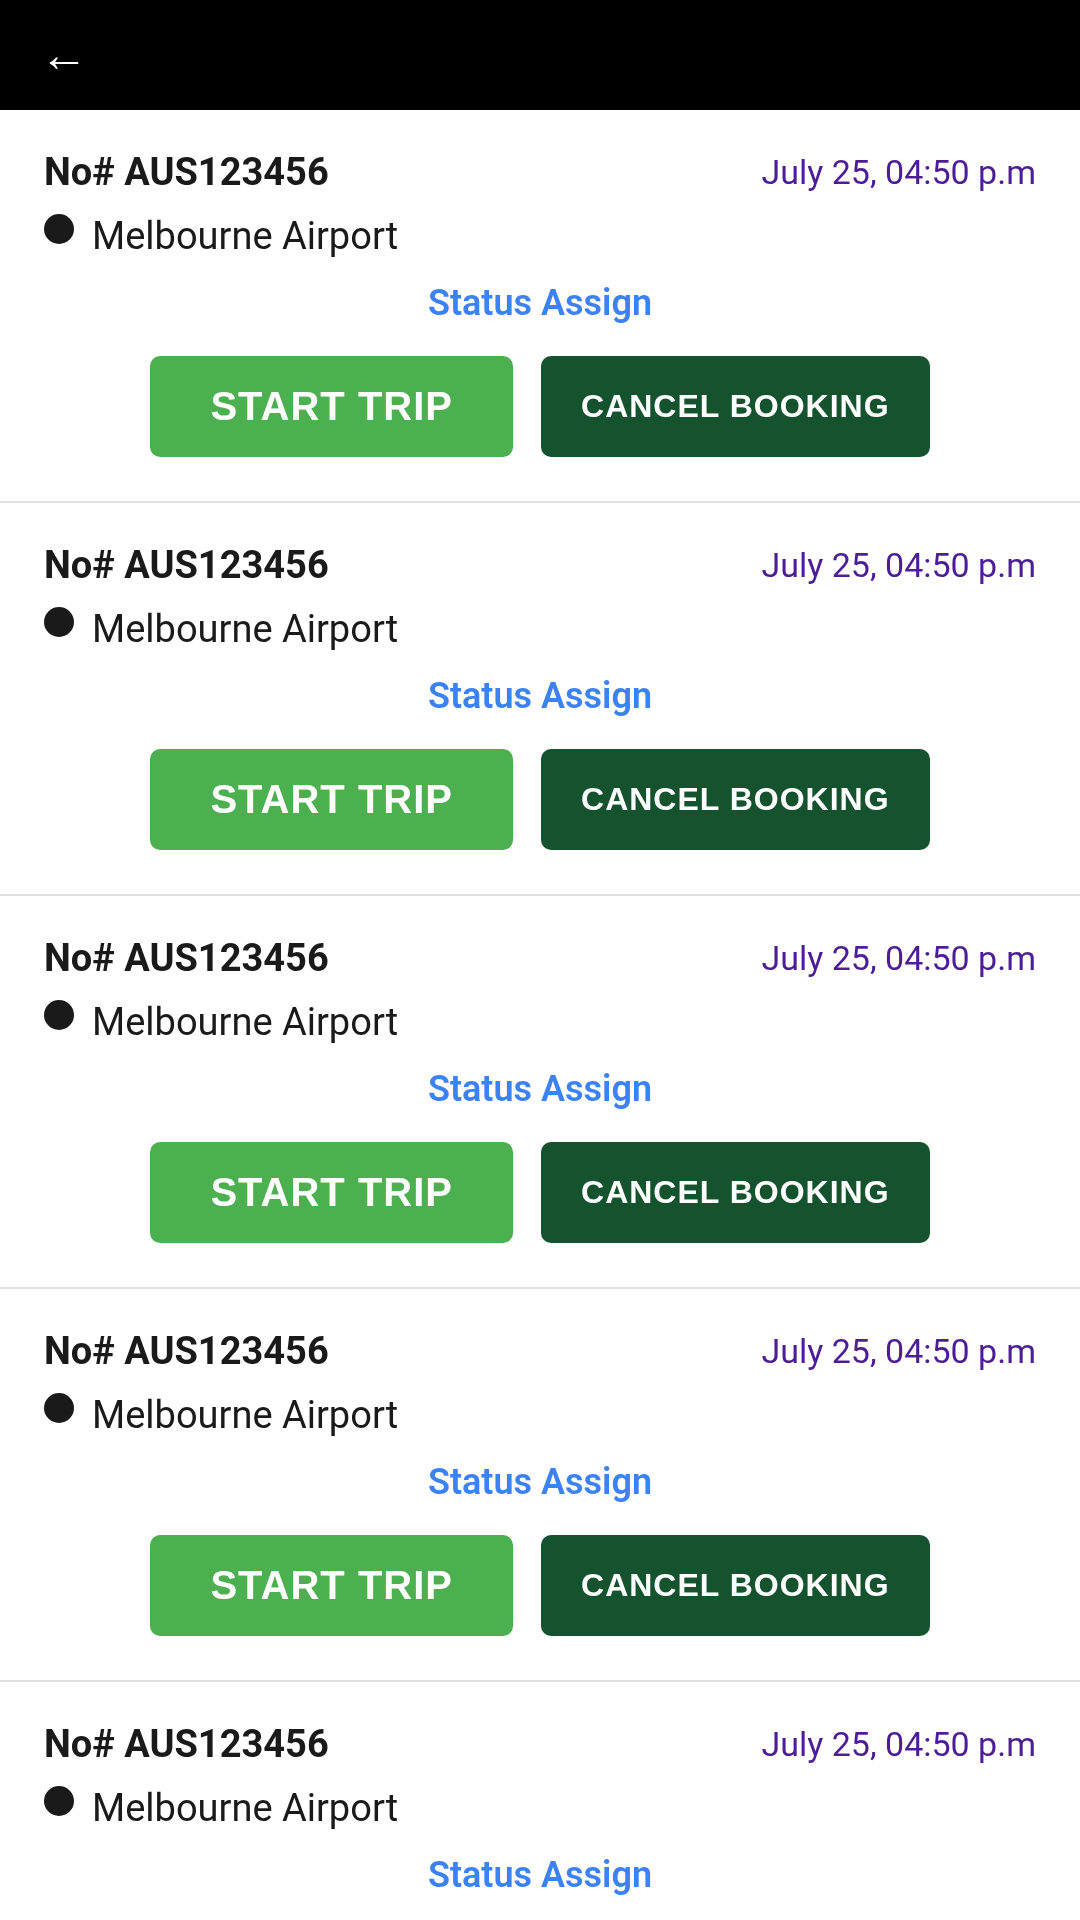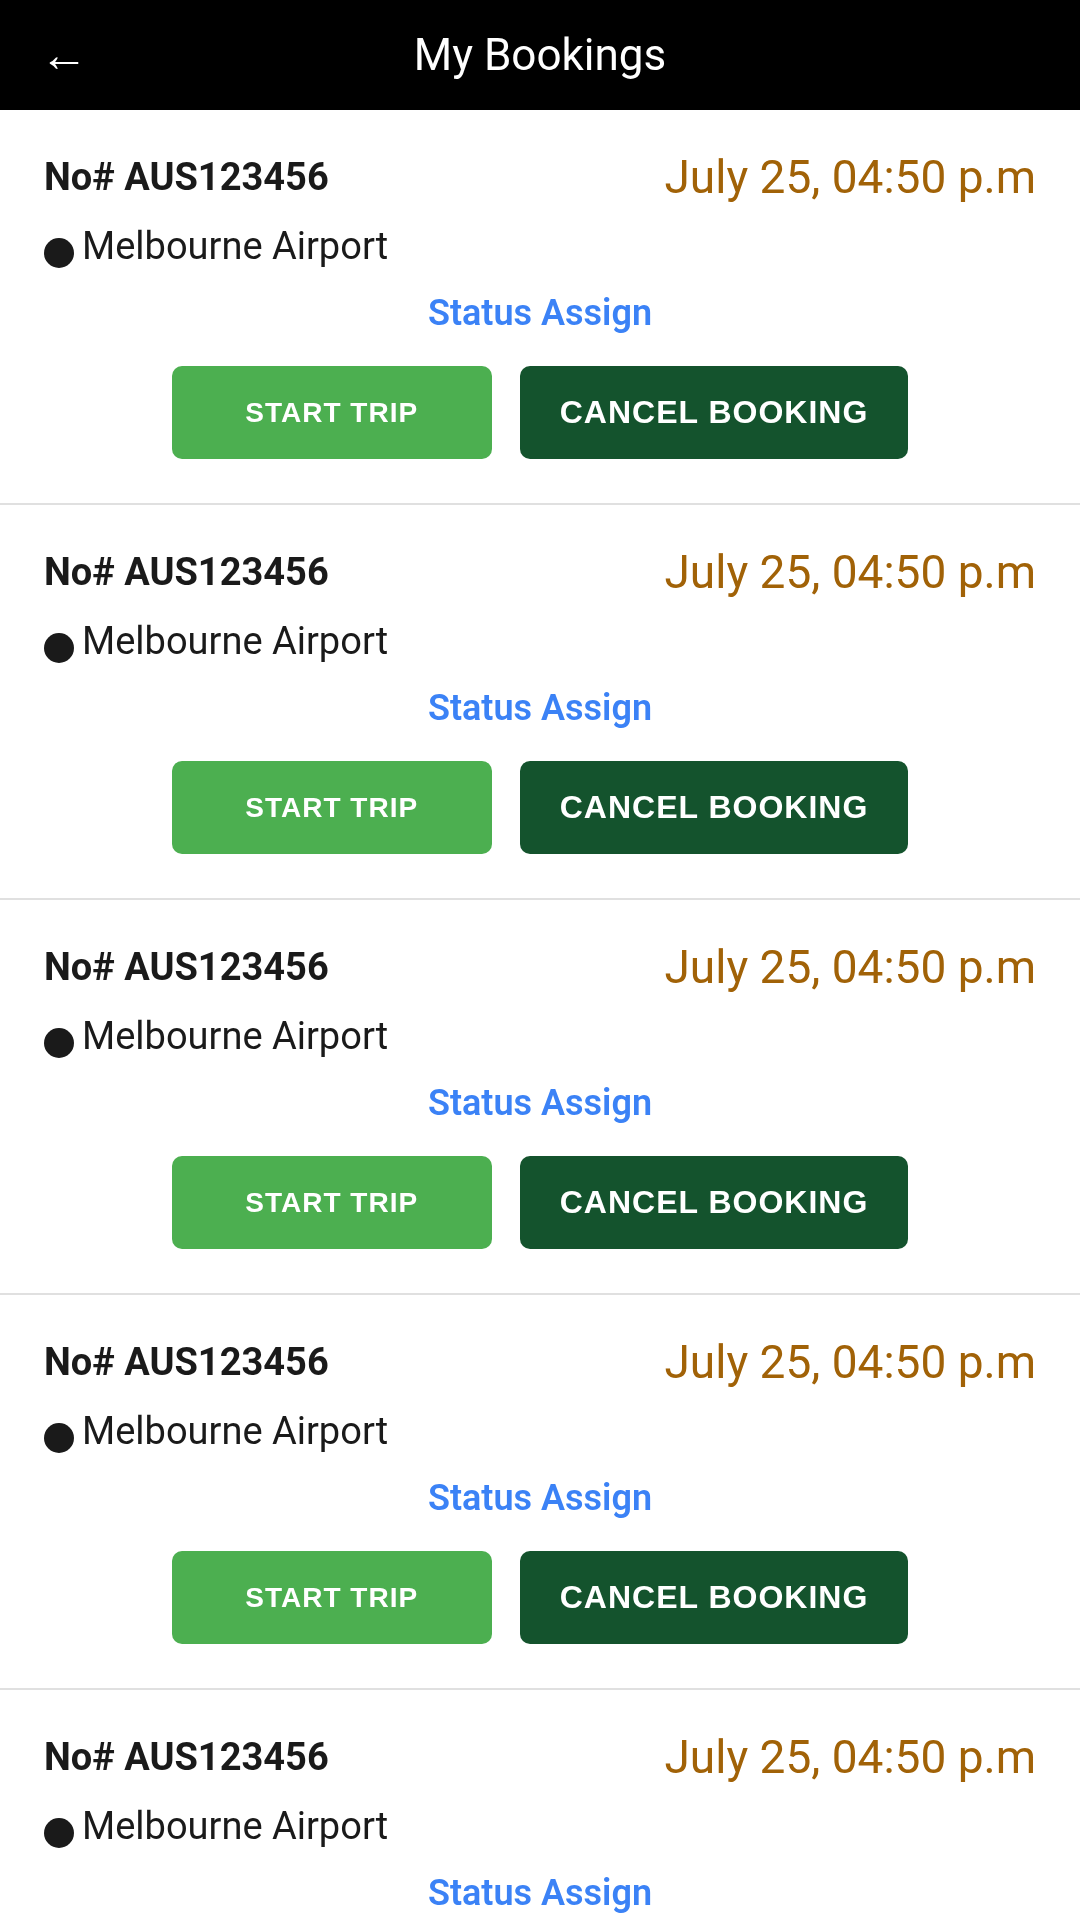--- a/index.html
+++ b/index.html
@@ -59,29 +59,29 @@
       margin-bottom: 20px;
     }
 
     .booking-number {
       font-size: 38px;
       font-weight: 700;
       color: #1a1a1a;
     }
 
     .booking-date {
-      font-size: 46px;
-      color: #a16207;
+      font-size: 34px;
+      color: #4c1d95;
       font-weight: 400;
     }
 
     .booking-location {
       display: flex;
-      align-items: flex-end;
-      gap: 8px;
+      align-items: flex-start;
+      gap: 18px;
       margin-bottom: 24px;
     }
 
     .location-dot {
       width: 30px;
       height: 30px;
       background: #1a1a1a;
       border-radius: 50%;
       flex-shrink: 0;
     }
@@ -105,21 +105,21 @@
       gap: 28px;
       justify-content: center;
     }
 
     .btn-start-trip {
       background: #4caf50;
       color: #ffffff;
       border: none;
       border-radius: 10px;
       padding: 28px 60px;
-      font-size: 28px;
+      font-size: 40px;
       font-weight: 700;
       letter-spacing: 1px;
       cursor: pointer;
       min-width: 320px;
     }
 
     .btn-cancel-booking {
       background: #14532d;
       color: #ffffff;
       border: none;
@@ -130,21 +130,20 @@
       letter-spacing: 1px;
       cursor: pointer;
       min-width: 320px;
     }
   </style>
 </head>
 <body>
 
 <header class="header">
   <span class="header-back">←</span>
-  <h1 class="header-title">My Bookings</h1>
 </header>
 
 <div class="booking-list" id="booking-list-container">
 <div class="booking-item">
       <div class="booking-header">
         <span class="booking-number">No# AUS123456</span>
         <span class="booking-date">July 25, 04:50 p.m</span>
       </div>
       <div class="booking-location">
         <div class="location-dot"></div>

